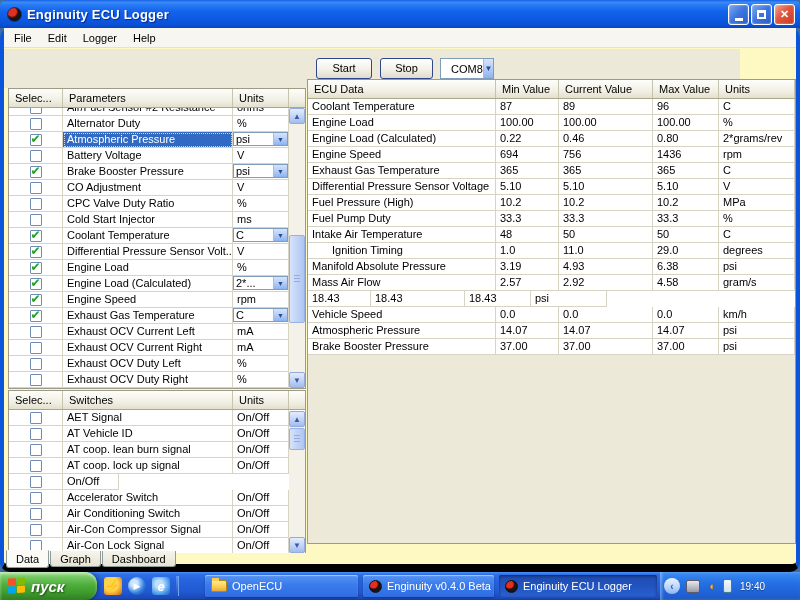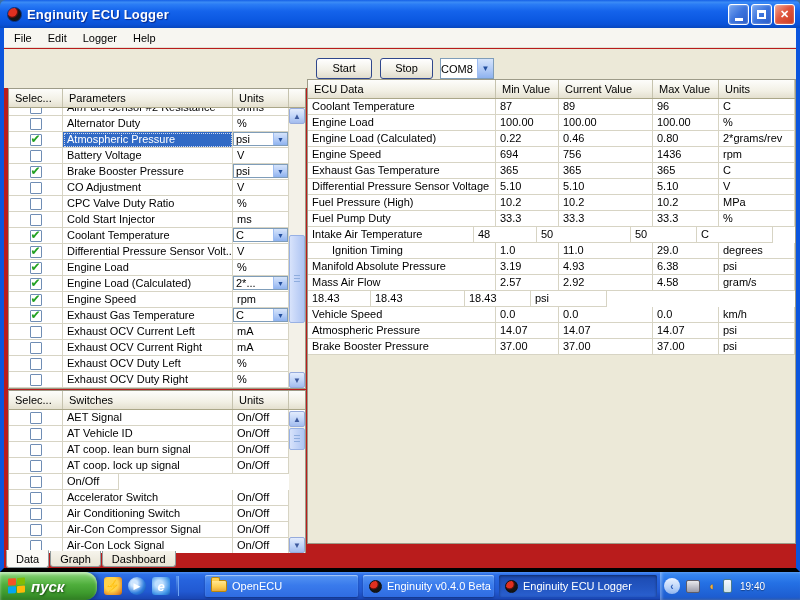--- a/index.html
+++ b/index.html
@@ -18,36 +18,36 @@
   .title-text { color:#fff; font-weight:bold; font-size:13px; text-shadow:1px 1px 1px #0b2a8a; letter-spacing:.2px; }
   .win-controls { position:absolute; right:5px; top:4px; display:flex; gap:2px; }
   .win-btn { width:21px; height:21px; border-radius:3px; border:1px solid #fff;
     color:#fff; font-size:11px; font-weight:bold; display:flex; align-items:center; justify-content:center;
     background:linear-gradient(135deg,#7aa8f0 0%,#3c74dd 50%,#2a5cc8 100%); box-shadow:inset 0 0 2px rgba(255,255,255,.6); }
   .win-btn.close { background:linear-gradient(135deg,#f0a492 0%,#e0563e 45%,#c93a22 100%); }
   .min-glyph { display:block; width:8px; height:3px; background:#fff; margin-top:9px; }
   .max-glyph { display:block; width:9px; height:9px; border:2px solid #fff; border-top-width:3px; }
 
   .frame { position:absolute; left:0; top:28px; width:800px; height:544px;
-    border-left:4px solid #0b55dd; border-right:4px solid #0b55dd; border-bottom:4px solid #000000;
-    background:#b91c1c; }
+    border-left:4px solid #0b55dd; border-right:4px solid #0b55dd; border-bottom:8px solid #000000;
+    background:#fef9c3;border-radius:10px; }
 
   .menubar { position:absolute; left:0; top:0; width:792px; height:20px; background:#f7f6f1;
     border-bottom:1px solid #e3e0d4; display:flex; align-items:center; padding-left:2px; }
   .menu-item { padding:3px 8px; color:#000; }
 
-  .toolbar { position:absolute; left:0; top:21px; width:792px; height:39px; background:#ece9d8; }
+  .toolbar { position:absolute; left:0; top:21px; width:736px; height:39px; background:#ece9d8; }
   .tb-btn { position:absolute; top:9px; height:21px; border:1px solid #2f478c; border-radius:3px;
     background:linear-gradient(180deg,#ffffff 0%,#f2f0e7 55%,#e0dccc 100%);
     font-size:11px; text-align:center; line-height:19px; color:#000; }
   .tb-start { left:312px; width:56px; }
   .tb-stop  { left:376px; width:53px; }
   .combo { position:absolute; left:436px; top:9px; width:54px; height:21px; background:#fff;
     border:1px solid #7f9db9; display:flex; align-items:center; }
-  .combo .val { flex:1; padding-left:0; }
+  .combo .val { flex:1; padding-left:10px; }
   .combo-arrow { width:16px; height:100%; border-left:1px solid #9ebdf2;
     background:linear-gradient(180deg,#d6e4fb 0%,#aec8f5 60%,#8eb2ef 100%);
     color:#234e9d; font-size:8px; display:flex; align-items:center; justify-content:center; }
 
   
   .panel { position:absolute; background:#fff; border:1px solid #9d9b88; }
   .thead { display:flex; height:19px;
     background:linear-gradient(180deg,#fdfdfb 0%,#f2f0e5 60%,#e4e0cf 100%); border-bottom:1px solid #aba789; }
   .th { border-right:1px solid #c6c3ae; padding:3px 0 0 6px; color:#000; overflow:hidden; white-space:nowrap; }
   .tbody { position:relative; overflow:hidden; background:#fff; }
@@ -476,21 +476,21 @@
             <div class="td" style="width: 76px;">MPa</div>
           </div>
           <div class="trow">
             <div class="td" style="width: 188px;">Fuel Pump Duty</div>
             <div class="td" style="width: 63px;">33.3</div>
             <div class="td" style="width: 94px;">33.3</div>
             <div class="td" style="width: 66px;">33.3</div>
             <div class="td" style="width: 76px;">%</div>
           </div>
           <div class="trow">
-            <div class="td" style="width: 166px;">Intake Air Temperature</div>
+            <div class="td" style="width: 188px;">Intake Air Temperature</div>
             <div class="td" style="width: 63px;">48</div>
             <div class="td" style="width: 94px;">50</div>
             <div class="td" style="width: 66px;">50</div>
             <div class="td" style="width: 76px;">C</div>
           </div>
           <div class="trow">
             <div class="td" style="width: 188px; padding-left: 24px;">Ignition Timing</div>
             <div class="td" style="width: 63px;">1.0</div>
             <div class="td" style="width: 94px;">11.0</div>
             <div class="td" style="width: 66px;">29.0</div>

